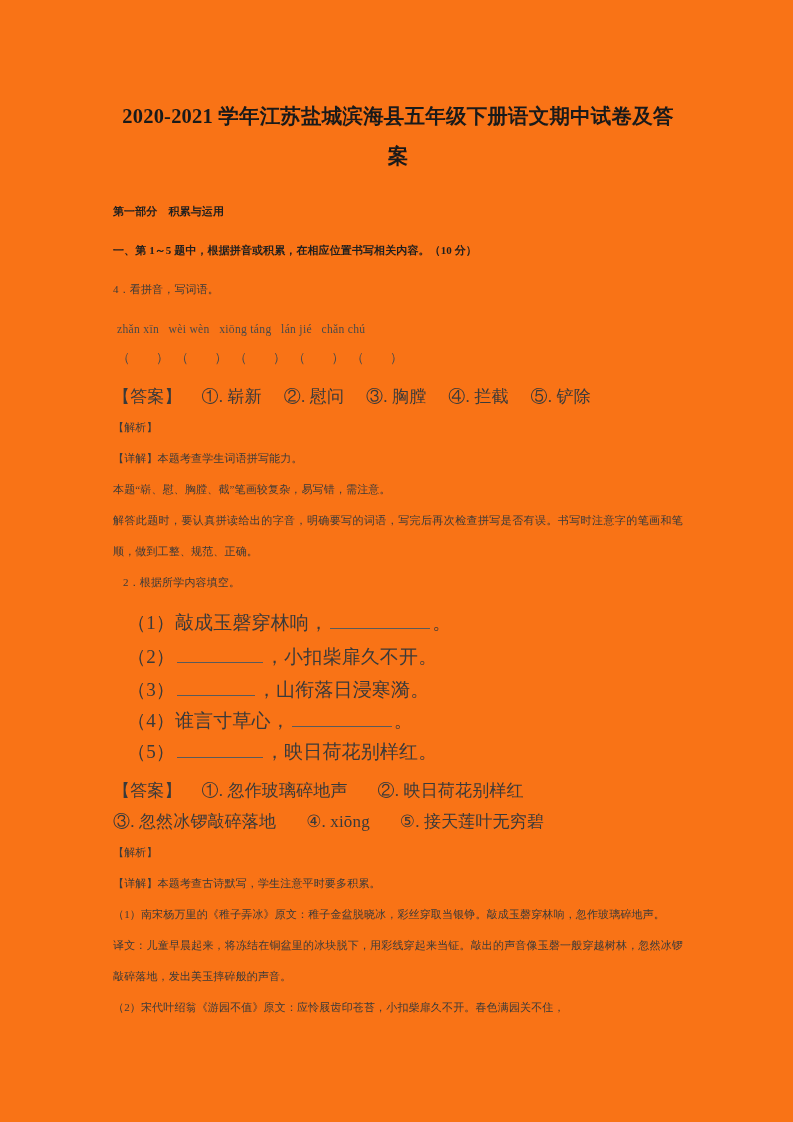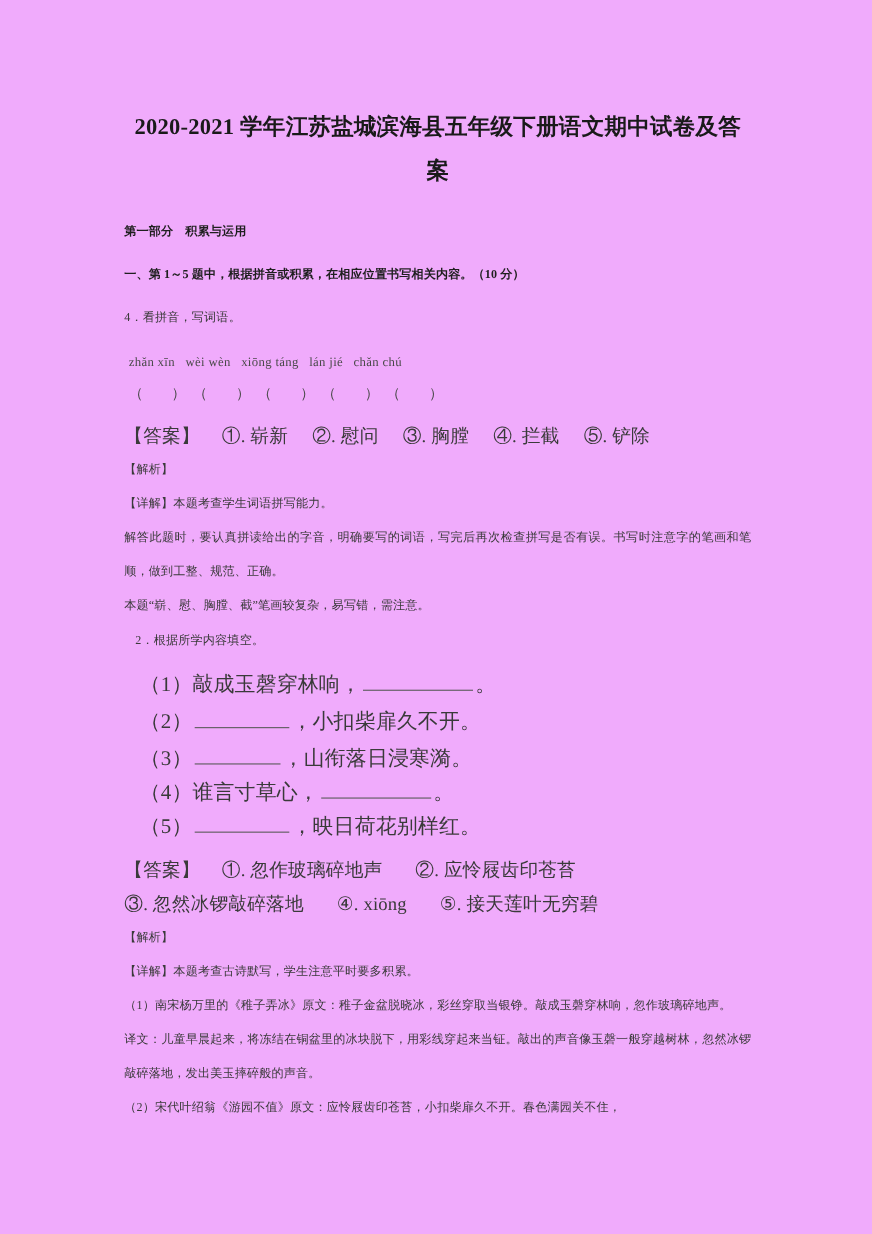--- a/index.html
+++ b/index.html
@@ -4,21 +4,21 @@
 <style>
   html, body {
     margin: 0;
     padding: 0;
     background: #ffffff;
   }
   .page {
     position: relative;
     width: 793px;
     height: 1122px;
-    background: #f0abfc;
+    background: #f97316;
     margin: 0 auto;
     overflow: hidden;
     font-family: "Liberation Serif", "DejaVu Serif", serif;
     color: #2b2b2b;
   }
   .content {
     position: absolute;
     left: 113px;
     top: 96px;
     width: 570px;
@@ -133,42 +133,42 @@
     <div class="spacer-8"></div>
 
     <div class="answer-line">
       <span class="ans-tag">【答案】</span><span class="ans-item">①. 崭新</span><span class="ans-item">②. 慰问</span><span class="ans-item">③. 胸膛</span><span class="ans-item">④. 拦截</span><span class="ans-item">⑤. 铲除</span>
     </div>
 
     <p class="p">【解析】</p>
 
     <p class="p"><span>【详解】</span><span>本题考查学生词语拼写能力。</span></p>
 
+    <p class="p">本题“崭、慰、胸膛、截”笔画较复杂，易写错，需注意。</p>
+
     <p class="p">解答此题时，要认真拼读给出的字音，明确要写的词语，写完后再次检查拼写是否有误。书写时注意字的笔画和笔顺，做到工整、规范、正确。</p>
-
-    <p class="p">本题“崭、慰、胸膛、截”笔画较复杂，易写错，需注意。</p>
 
     <p class="p indent-sm">2．根据所学内容填空。</p>
 
     <div class="spacer-8"></div>
 
     <div class="q-line"><span>（1）</span><span>敲成玉磬穿林响，</span><span class="blank blank-lg"></span><span>。</span></div>
 
     <div class="q-line"><span>（2）</span><span></span><span class="blank blank-md"></span><span>，小扣柴扉久不开。</span></div>
 
     <div class="q-line compact"><span>（3）</span><span></span><span class="blank blank-sm"></span><span>，山衔落日浸寒漪。</span></div>
 
     <div class="q-line compact"><span>（4）</span><span>谁言寸草心，</span><span class="blank blank-lg"></span><span>。</span></div>
 
     <div class="q-line compact"><span>（5）</span><span></span><span class="blank blank-md"></span><span>，映日荷花别样红。</span></div>
 
     <div class="spacer-8"></div>
 
     <div class="answer-line">
-      <span class="ans-tag">【答案】</span><span class="ans-item-wide">①. 忽作玻璃碎地声</span><span class="ans-item-wide">②. 应怜屐齿印苍苔</span><span class="ans-item-wide">③. 忽然冰锣敲碎落地</span><span class="ans-item-wide">④. xiōng</span><span class="ans-item">⑤. 接天莲叶无穷碧</span>
+      <span class="ans-tag">【答案】</span><span class="ans-item-wide">①. 忽作玻璃碎地声</span><span class="ans-item-wide">②. 映日荷花别样红</span><span class="ans-item-wide">③. 忽然冰锣敲碎落地</span><span class="ans-item-wide">④. xiōng</span><span class="ans-item">⑤. 接天莲叶无穷碧</span>
     </div>
 
     <p class="p">【解析】</p>
 
     <p class="p"><span>【详解】</span><span>本题考查古诗默写，学生注意平时要多积累。</span></p>
 
     <p class="p">（1）南宋杨万里的《稚子弄冰》原文：稚子金盆脱晓冰，彩丝穿取当银铮。敲成玉磬穿林响，忽作玻璃碎地声。</p>
 
     <p class="p">译文：儿童早晨起来，将冻结在铜盆里的冰块脱下，用彩线穿起来当钲。敲出的声音像玉磬一般穿越树林，忽然冰锣敲碎落地，发出美玉摔碎般的声音。</p>
 

